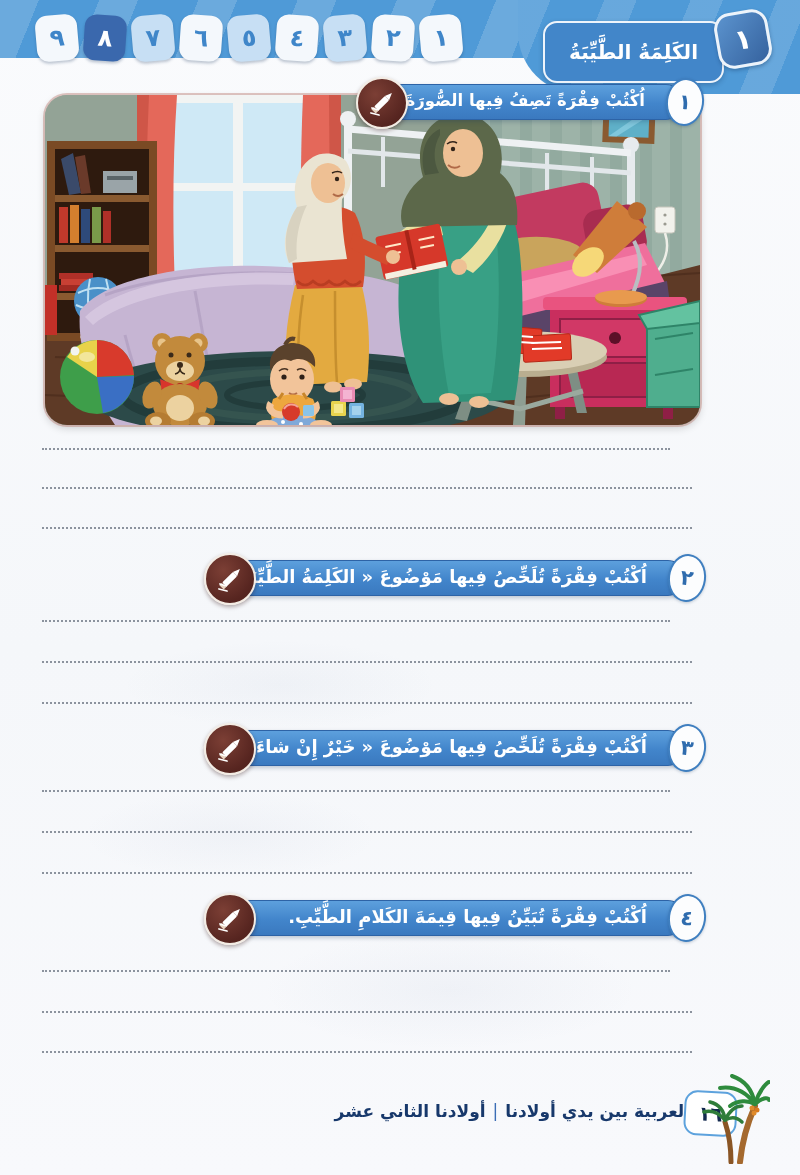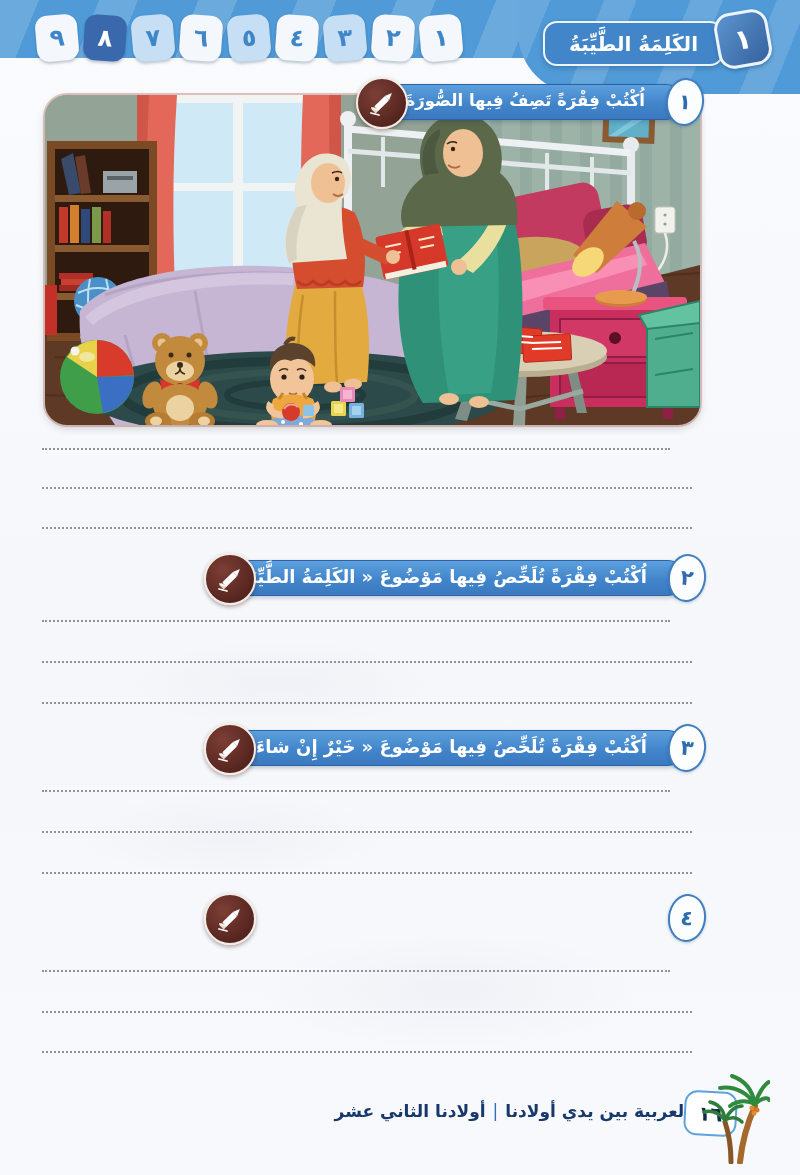--- a/index.html
+++ b/index.html
@@ -13,21 +13,21 @@
         background-image:repeating-linear-gradient(112deg,rgba(255,255,255,.16) 0 36px,rgba(255,255,255,0) 36px 92px);}
   .band-right{position:absolute;left:518px;top:0;width:282px;height:94px;border-radius:0 0 0 62px;
         background-color:#4f9ad7;
         background-image:repeating-linear-gradient(112deg,rgba(255,255,255,.14) 0 30px,rgba(255,255,255,0) 30px 80px);}
   .tiles{position:absolute;left:36px;top:15px;display:flex;gap:6px;z-index:3;}
   .tile{width:42px;height:46px;border-radius:12px;display:flex;align-items:center;justify-content:center;
         font-size:24px;font-weight:bold;color:#3f86c9;background:#f4f8fc;
         box-shadow:0 2px 3px rgba(25,55,95,.28);}
   .tile.tint{background:#c7dff4;}
   .tile.dark{background:#3a68ad;color:#ffffff;}
-  .unit-title{position:absolute;left:543px;top:21px;width:181px;height:45px;background:#4286c9;
+  .unit-title{position:absolute;left:543px;top:21px;width:181px;height:62px;background:#4286c9;
         border:2.5px solid #eef4fb;border-radius:14px;color:#fff;display:flex;align-items:center;justify-content:center;
         font-size:20px;font-weight:bold;direction:rtl;z-index:3;box-shadow:0 2px 5px rgba(20,50,90,.3);}
   .unit-num{position:absolute;left:716px;top:11px;width:54px;height:56px;z-index:4;
         background:linear-gradient(135deg,#5b93ce,#35629e);border:3px solid #edf3fa;border-radius:16px;
         transform:rotate(-10deg);color:#fff;font-size:28px;font-weight:bold;
         display:flex;align-items:center;justify-content:center;box-shadow:0 2px 4px rgba(20,50,90,.35);}
 
   
   .illus{position:absolute;left:45px;top:95px;width:655px;height:330px;border-radius:22px;overflow:hidden;
         box-shadow:0 0 0 2px rgba(186,118,106,.4),0 3px 8px rgba(0,0,0,.18);background:#93a396;z-index:1;}
@@ -409,20 +409,23 @@
           <path d="M24 14 l7 3 l-7 3 Z"></path>
           <rect x="5" y="14" width="3.5" height="6" fill="#e8d5c0"></rect>
         </g>
         <path d="M6 27 l8 2 M7 22 l6 2" stroke="#ffffff" stroke-width="1.8" stroke-linecap="round"></path>
       </svg>
     </div>
     <div class="numbubble">٣</div>
   </div>
 
   <div class="exrow" id="ex4">
+    <div class="exbanner">
+      <span>اُكْتُبْ فِقْرَةً تُبَيِّنُ فِيها قِيمَةَ الكَلامِ الطَّيِّبِ.</span>
+    </div>
     <div class="quillwrap">
       <svg class="quill" width="34" height="34" viewBox="0 0 34 34">
         <g transform="rotate(-45 17 17)" fill="#ffffff">
           <rect x="9" y="14" width="15" height="6" rx="1"></rect>
           <path d="M24 14 l7 3 l-7 3 Z"></path>
           <rect x="5" y="14" width="3.5" height="6" fill="#e8d5c0"></rect>
         </g>
         <path d="M6 27 l8 2 M7 22 l6 2" stroke="#ffffff" stroke-width="1.8" stroke-linecap="round"></path>
       </svg>
     </div>

